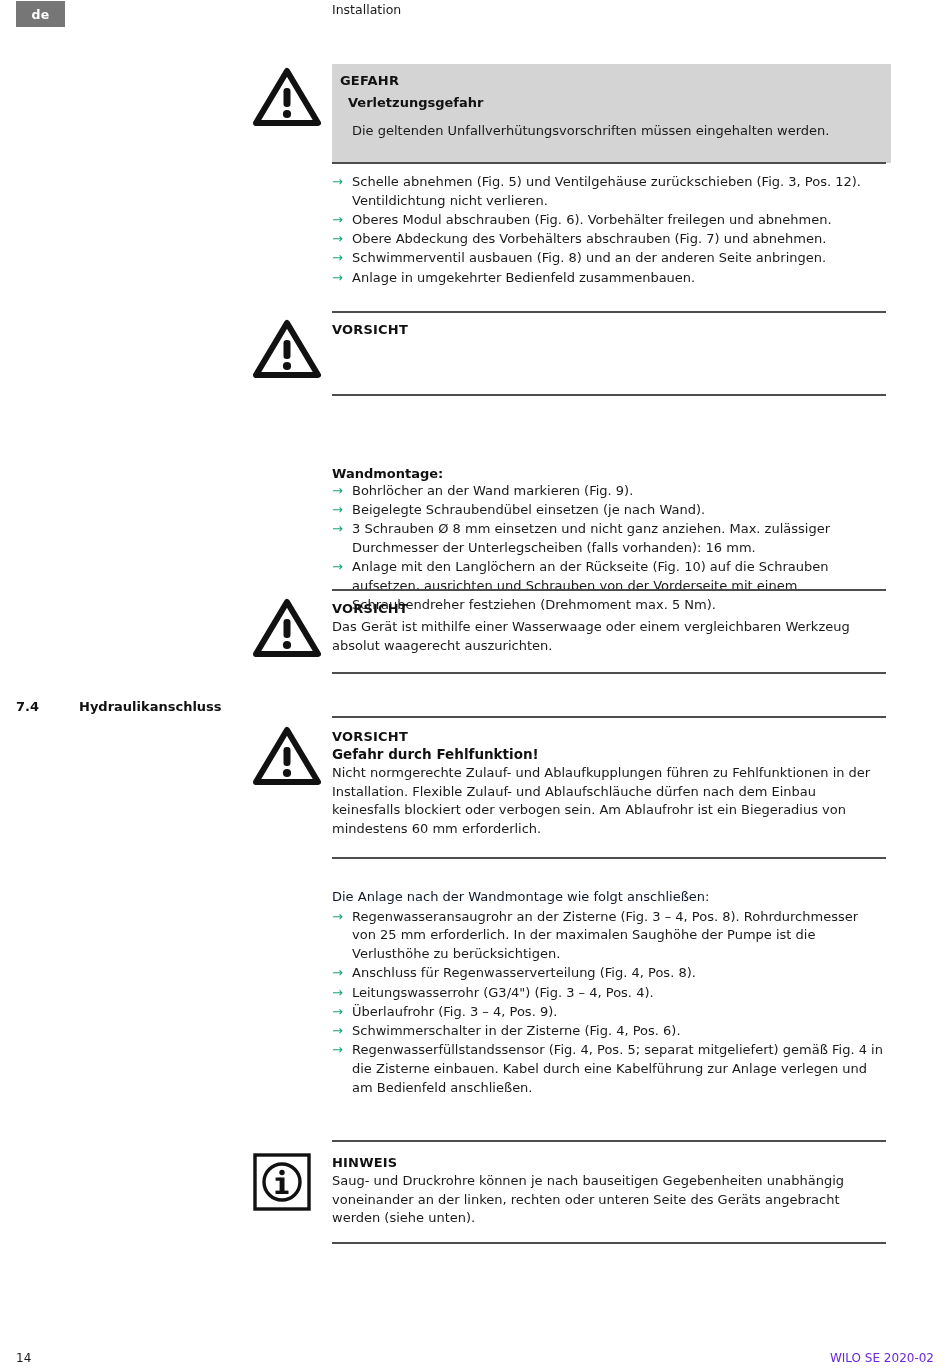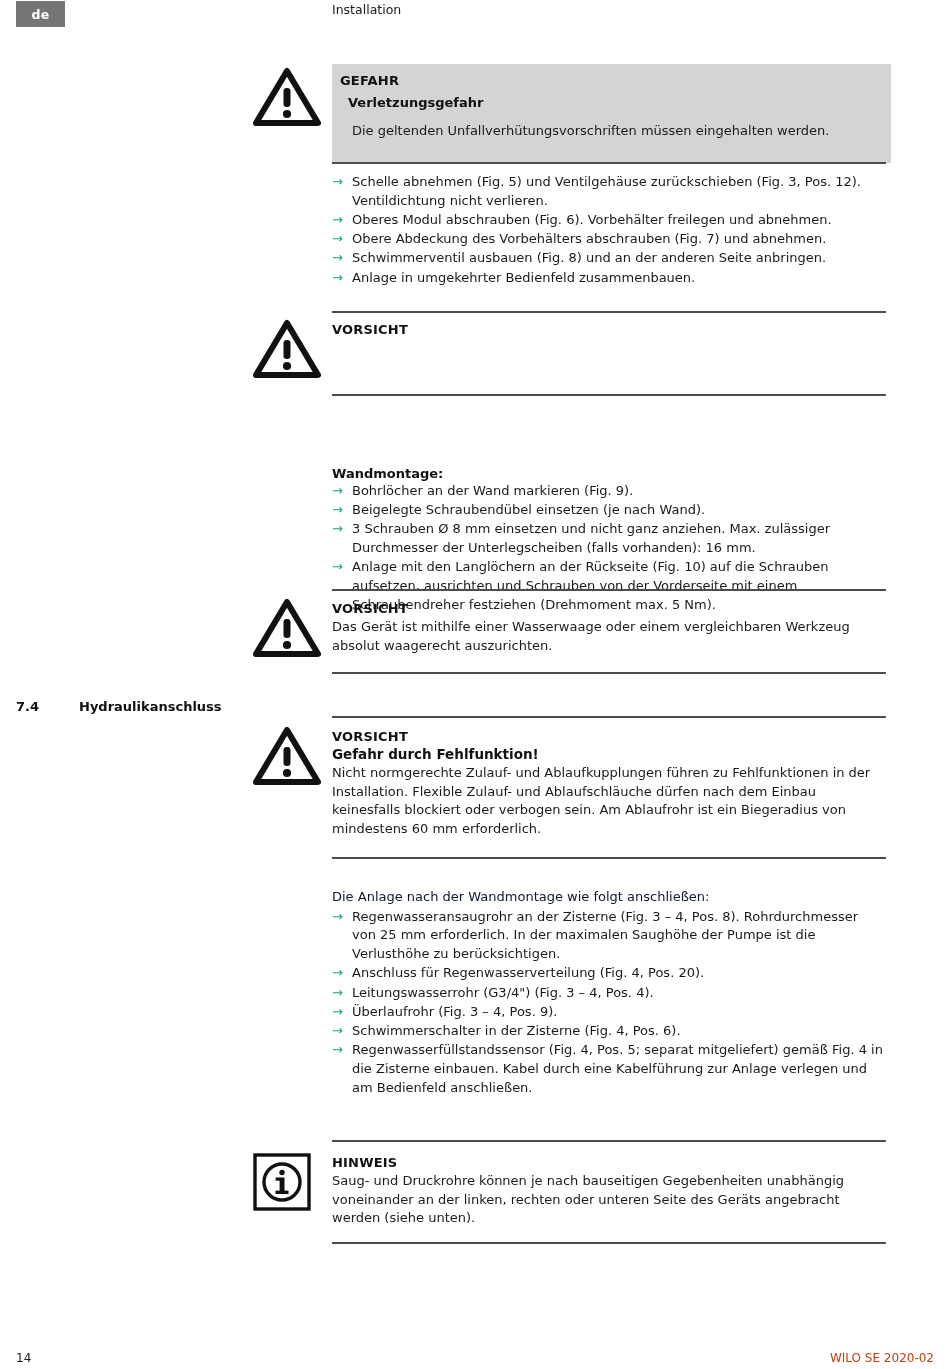--- a/index.html
+++ b/index.html
@@ -178,21 +178,21 @@
     left: 16px;
     top: 1351px;
     font-size: 12px;
     color: #1a1a1a;
   }
   .footer-right {
     position: absolute;
     right: 16px;
     top: 1351px;
     font-size: 12px;
-    color: #c2410c;
+    color: #6d28d9;
     text-align: right;
   }
 </style>
 </head>
 <body>
 
 <div class="page">
 
   <div class="lang-tab">de</div>
   <div class="header-title">Installation</div>
@@ -318,21 +318,21 @@
 
   <div class="col" style="top:888px;">
     <p class="lead-line">Die Anlage nach der Wandmontage wie folgt anschließen:</p>
     <ul class="arrows">
       <li>
         <span class="arw">→</span>
         <span>Regenwasseransaugrohr an der Zisterne (Fig. 3 – 4, Pos. 8). Rohrdurchmesser von 25 mm erforderlich. In der maximalen Saughöhe der Pumpe ist die Verlusthöhe zu berücksichtigen.</span>
       </li>
       <li>
         <span class="arw">→</span>
-        <span>Anschluss für Regenwasserverteilung (Fig. 4, Pos. 20).</span>
+        <span>Anschluss für Regenwasserverteilung (Fig. 4, Pos. 8).</span>
       </li>
       <li>
         <span class="arw">→</span>
         <span>Leitungswasserrohr (G3/4") (Fig. 3 – 4, Pos. 4).</span>
       </li>
       <li>
         <span class="arw">→</span>
         <span>Überlaufrohr (Fig. 3 – 4, Pos. 9).</span>
       </li>
       <li>

